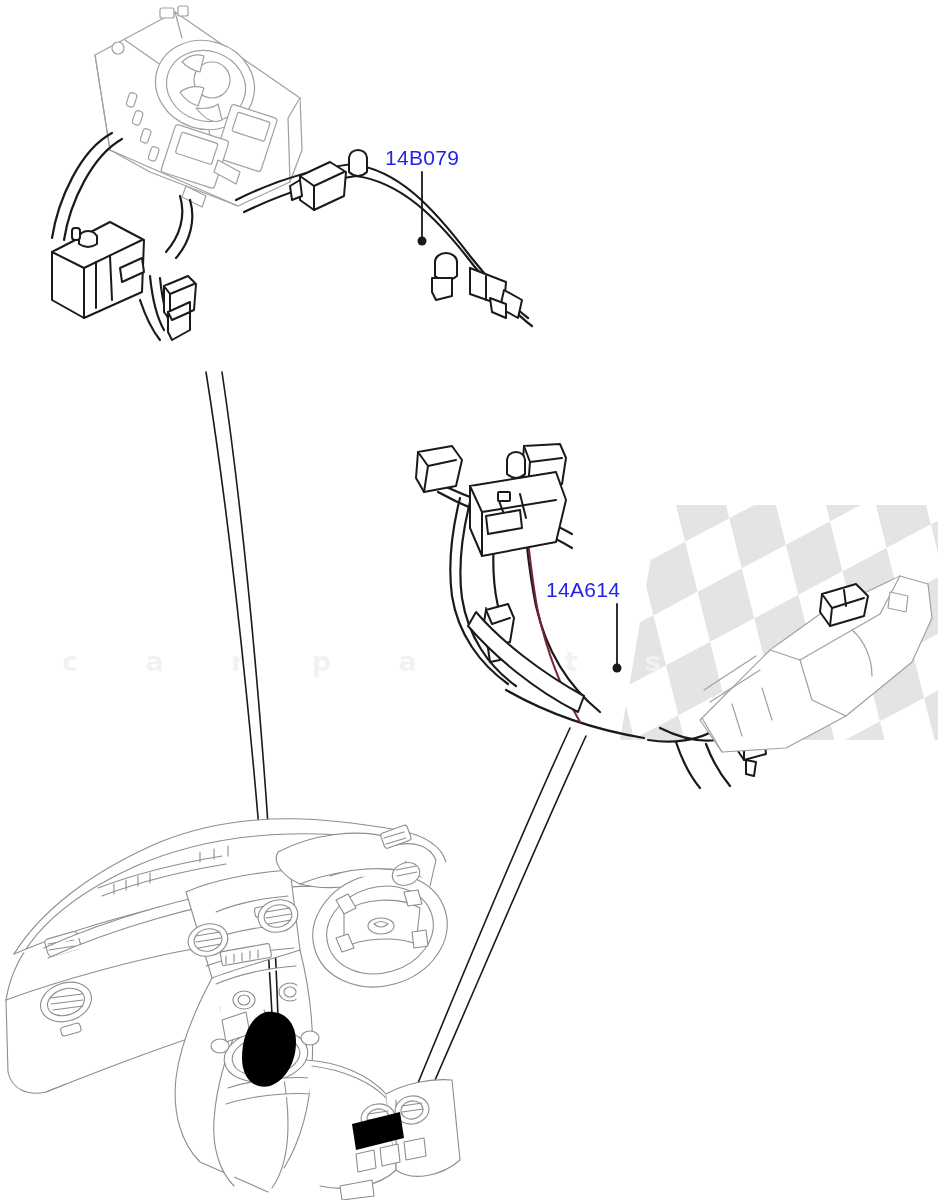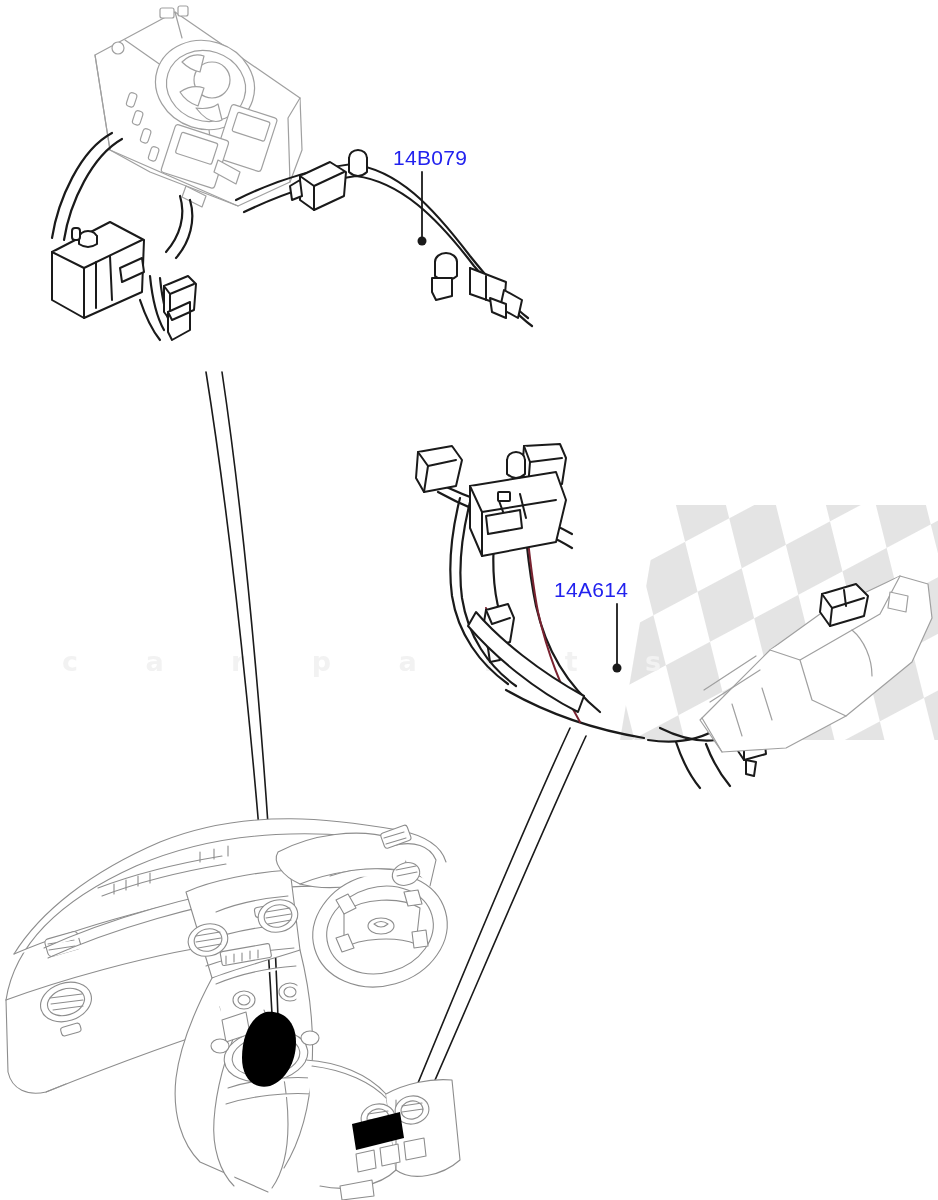--- a/index.html
+++ b/index.html
@@ -25,21 +25,21 @@
     font-family:"DejaVu Sans",sans-serif;
     font-size:27px;font-weight:bold;letter-spacing:29px;
     color:#f2f2f2;line-height:1;user-select:none;
     white-space:nowrap;
   }
   
   .callout{
     position:absolute;
     font-family:"Liberation Sans",sans-serif;
     font-size:21px;font-weight:normal;
-    color:#2222ee;white-space:nowrap;letter-spacing:.3px;margin-left:8px;
+    color:#2222ee;white-space:nowrap;letter-spacing:.3px;
   }
   #callout-14b079{left:385px;top:146px;}
   #callout-14a614{left:546px;top:578px;}
 </style>
 </head>
 <body>
 
 <div id="page">
   <div id="artboard">
 

